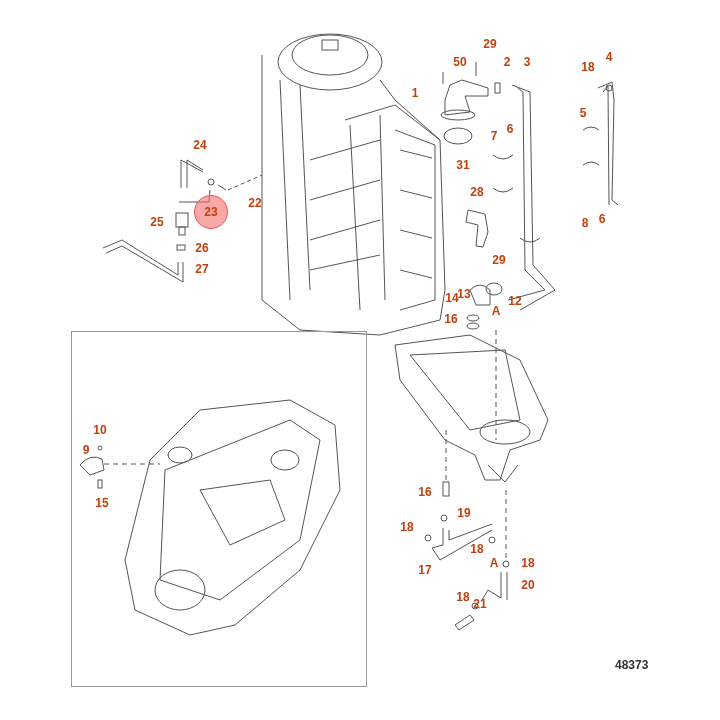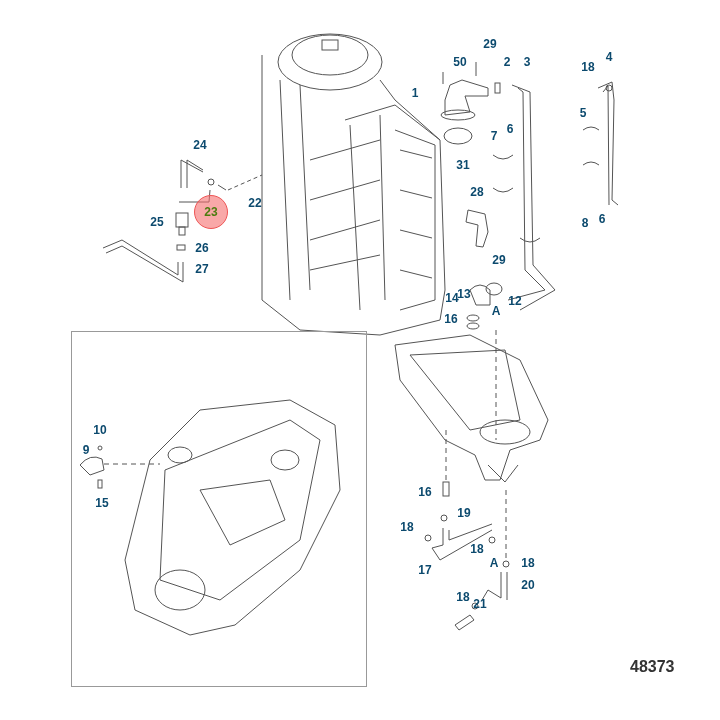--- a/index.html
+++ b/index.html
@@ -1,19 +1,19 @@
 <!DOCTYPE html>
 <html><head>
 <meta charset="utf-8">
 <style>
   html, body { margin:0; padding:0; background:#ffffff; }
   body { width:720px; height:720px; position:relative; overflow:hidden; font-family:"Liberation Sans", sans-serif; }
   #stage { position:absolute; left:0; top:0; width:720px; height:720px; }
-  .label { position:absolute; font-family:"Liberation Sans", sans-serif; font-size:12px; font-weight:bold; color:#0c4a6e; line-height:12px; white-space:nowrap; transform:translate(-50%,-50%); cursor:pointer; }
-  .fig-number { position:absolute; left:630px; top:658px; font-size:16px; font-weight:bold; color:#333; }
+  .label { position:absolute; font-family:"Liberation Sans", sans-serif; font-size:12px; font-weight:bold; color:#c2410c; line-height:12px; white-space:nowrap; transform:translate(-50%,-50%); cursor:pointer; }
+  .fig-number { position:absolute; left:615px; top:658px; font-size:12px; font-weight:bold; color:#333; }
   .hl { position:absolute; left:194px; top:195px; width:34px; height:34px; border-radius:50%; background:rgba(245,110,110,0.6); border:1px solid #e55; box-sizing:border-box; }
   .inset { position:absolute; left:71px; top:331px; width:296px; height:356px; border:1px solid #999; box-sizing:border-box; }
 </style>
 </head>
 <body>
 
 <div id="stage">
   <svg width="720" height="720" viewBox="0 0 720 720" style="position:absolute;left:0;top:0">
     <g fill="none" stroke="#555" stroke-width="1">
 
@@ -141,21 +141,21 @@
       <div class="label" style="left: 425px; top: 570px;">17</div>
       <div class="label" style="left: 588px; top: 67px;">18</div>
       <div class="label" style="left: 407px; top: 527px;">18</div>
       <div class="label" style="left: 477px; top: 549px;">18</div>
       <div class="label" style="left: 528px; top: 563px;">18</div>
       <div class="label" style="left: 463px; top: 597px;">18</div>
       <div class="label" style="left: 464px; top: 513px;">19</div>
       <div class="label" style="left: 528px; top: 585px;">20</div>
       <div class="label" style="left: 480px; top: 604px;">21</div>
       <div class="label" style="left: 235px; top: 203px; margin-left: 20px;">22</div>
-      <div class="label" style="left: 211px; top: 212px; color: #4d7c0f;">23</div>
+      <div class="label" style="left: 211px; top: 212px; color: #c2410c;">23</div>
       <div class="label" style="left: 200px; top: 145px;">24</div>
       <div class="label" style="left: 157px; top: 222px;">25</div>
       <div class="label" style="left: 202px; top: 248px;">26</div>
       <div class="label" style="left: 202px; top: 269px;">27</div>
       <div class="label" style="left: 477px; top: 192px;">28</div>
       <div class="label" style="left: 490px; top: 44px;">29</div>
       <div class="label" style="left: 499px; top: 260px;">29</div>
       <div class="label" style="left: 460px; top: 62px;">50</div>
       <div class="label" style="left: 463px; top: 165px;">31</div>
       <div class="label" style="left: 496px; top: 311px;">A</div>

